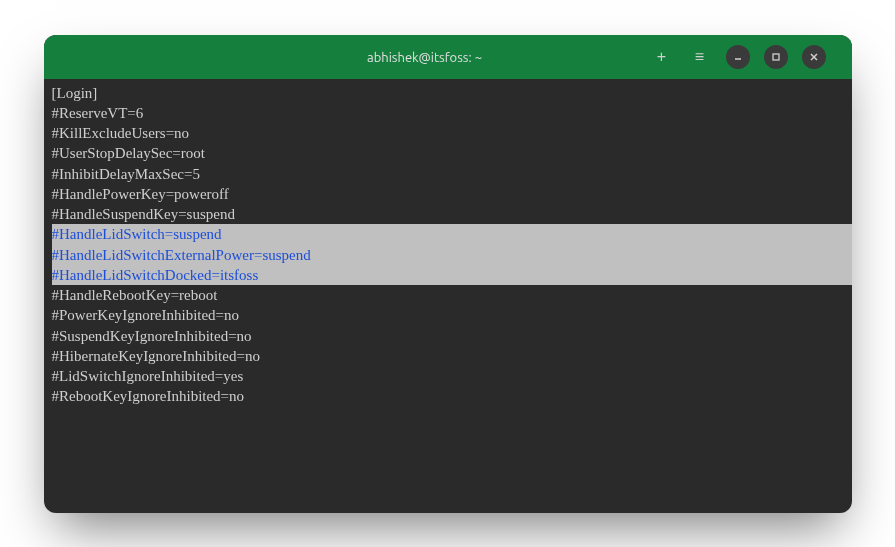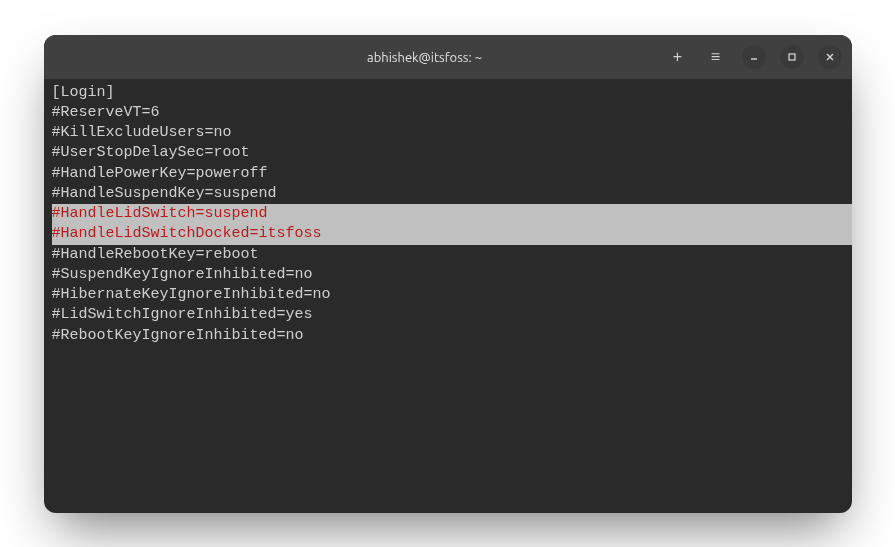--- a/index.html
+++ b/index.html
@@ -21,25 +21,25 @@
       height: 478px;
       background: #2a2a2a;
       border-radius: 12px;
       box-shadow: 0 25px 50px -12px rgba(0, 0, 0, 0.5);
       overflow: hidden;
       display: flex;
       flex-direction: column;
     }
     .titlebar {
       height: 44px;
-      background: #404040;
+      background: #15803d;
       display: flex;
       align-items: center;
       justify-content: center;
-      padding: 0 10px;
+      padding: 0 26px;
     }
     .titlebar-left {
       width: 130px;
     }
     .titlebar-center {
       flex: 1;
       text-align: center;
       color: #e0e0e0;
       font-size: 13px;
       font-family: -apple-system, 'Segoe UI', Ubuntu, sans-serif;
@@ -75,31 +75,31 @@
       border: none;
     }
     .window-control svg {
       width: 10px;
       height: 10px;
     }
     .terminal-content {
       flex: 1;
       padding: 4px 0 0 8px;
       color: #cfcfcf;
-      font-family: Liberation Mono, monospace;
+      font-family: Liberation Serif, serif;
       font-size: 15px;
       line-height: 1.35;
       overflow: hidden;
     }
     .line {
       white-space: pre;
     }
     .line.highlighted {
       background: #c0c0c0;
-      color: #b91c1c;
+      color: #1d4ed8;
       margin-right: 0;
     }
   </style>
 </head>
 <body>
 
 <div class="terminal-window">
   <div class="titlebar">
     <div class="titlebar-left"></div>
     <div class="titlebar-center">abhishek@itsfoss: ~</div>
@@ -126,23 +126,26 @@
             <line x1="8" y1="2" x2="2" y2="8" stroke="currentColor" stroke-width="1.5"></line>
           </svg>
       </button>
     </div>
   </div>
   <div class="terminal-content" id="terminal-content">
   <div class="line">[Login]</div>
       <div class="line">#ReserveVT=6</div>
       <div class="line">#KillExcludeUsers=no</div>
       <div class="line">#UserStopDelaySec=root</div>
+      <div class="line">#InhibitDelayMaxSec=5</div>
       <div class="line">#HandlePowerKey=poweroff</div>
       <div class="line">#HandleSuspendKey=suspend</div>
       <div class="line highlighted">#HandleLidSwitch=suspend</div>
+      <div class="line highlighted">#HandleLidSwitchExternalPower=suspend</div>
       <div class="line highlighted">#HandleLidSwitchDocked=itsfoss</div>
       <div class="line">#HandleRebootKey=reboot</div>
+      <div class="line">#PowerKeyIgnoreInhibited=no</div>
       <div class="line">#SuspendKeyIgnoreInhibited=no</div>
       <div class="line">#HibernateKeyIgnoreInhibited=no</div>
       <div class="line">#LidSwitchIgnoreInhibited=yes</div>
       <div class="line">#RebootKeyIgnoreInhibited=no</div>
     </div>
 </div>
 
 </body></html>

